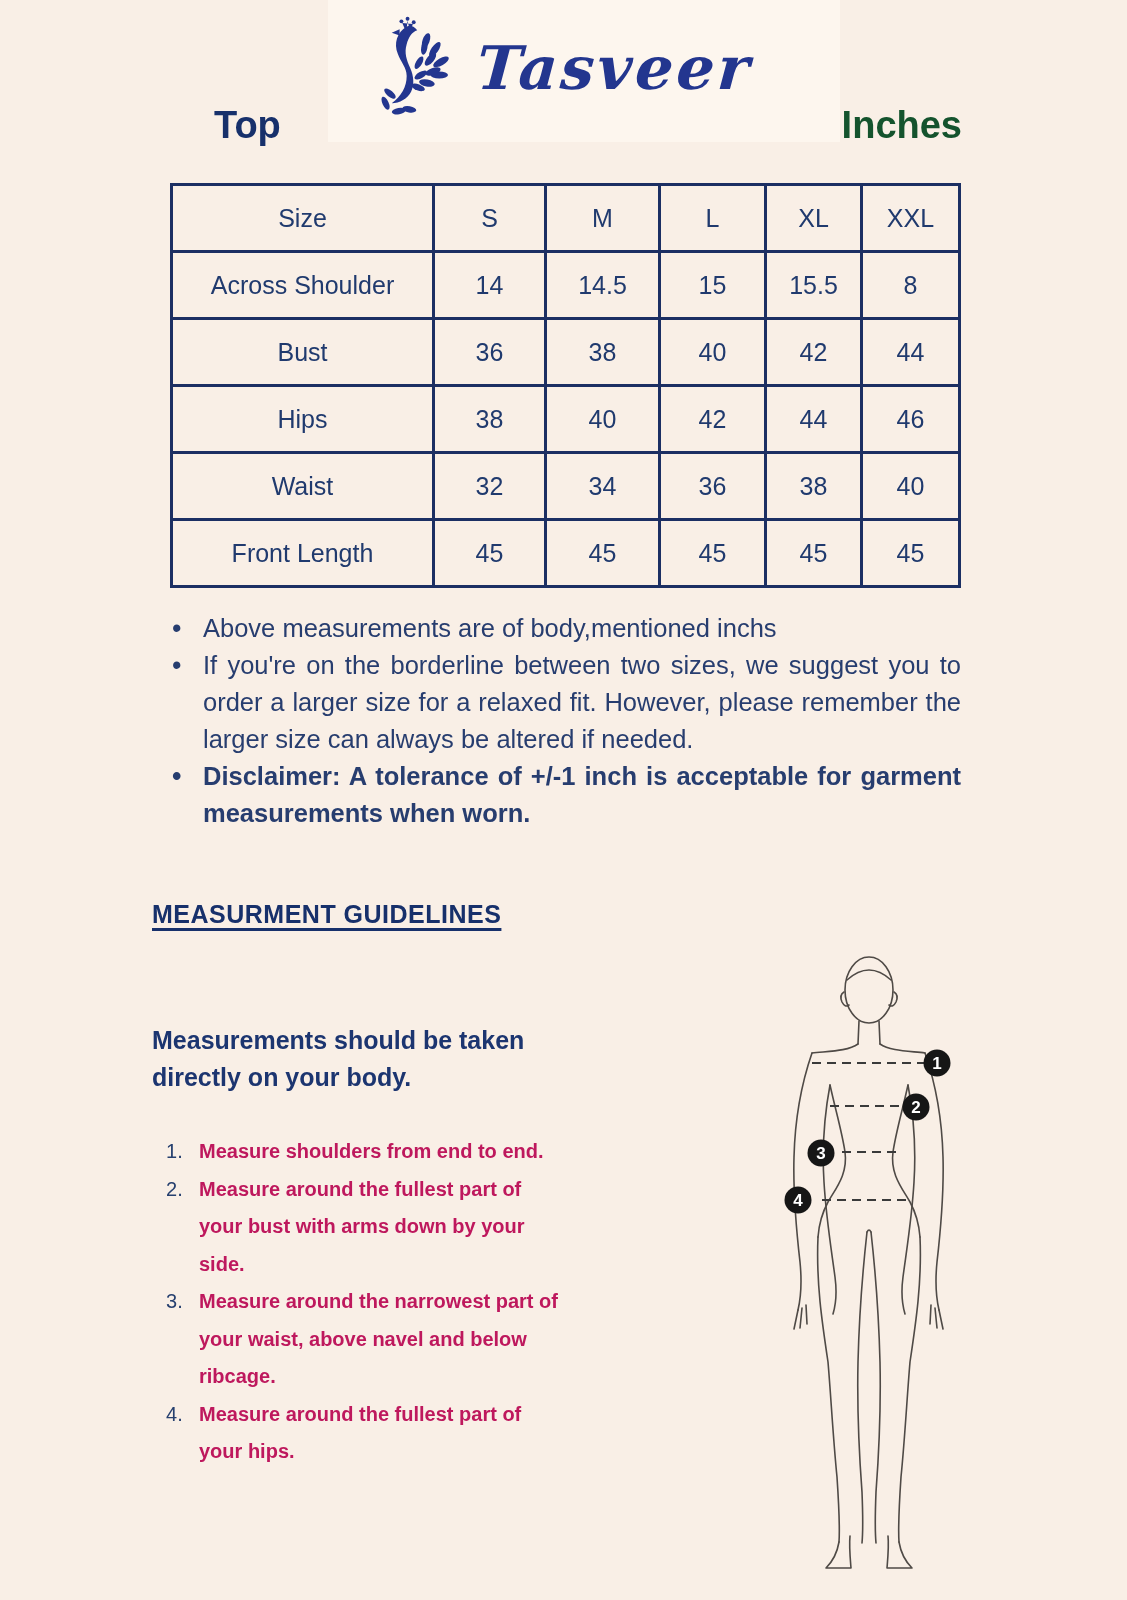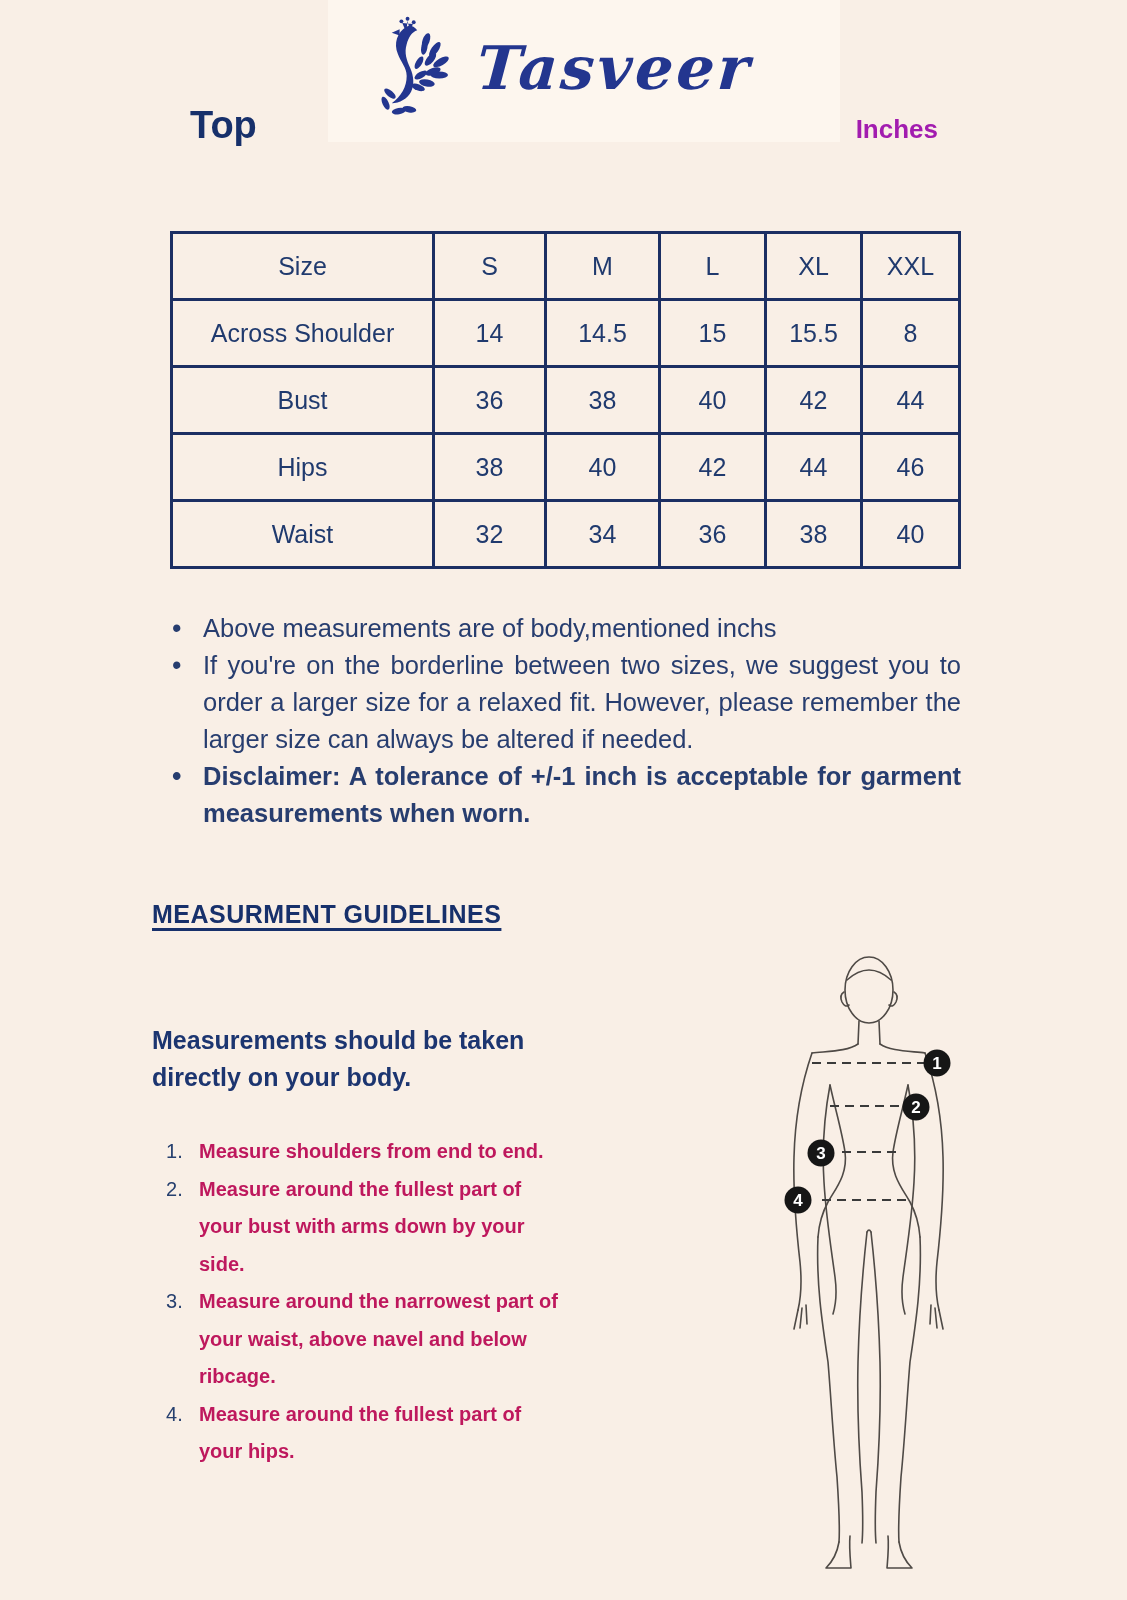--- a/index.html
+++ b/index.html
@@ -9,27 +9,27 @@
     font-family:"Liberation Sans", sans-serif;
     color:#24396b;
   }
   .logo-bg{position:absolute;left:328px;top:0;width:512px;height:142px;background:#fdf6ee;}
   .logo-wrap{position:absolute;left:0;top:16px;width:1127px;display:flex;justify-content:center;align-items:center;gap:14px;}
   .brand-text{
     font-family:"DejaVu Serif", serif;font-style:italic;font-weight:700;
     font-size:60px;color:#23368f;letter-spacing:3px;line-height:1;
     transform:skewX(-4deg);
   }
-  .title-row{position:absolute;left:156px;top:104px;width:788px;display:flex;justify-content:space-between;align-items:baseline;}
+  .title-row{position:absolute;left:180px;top:104px;width:788px;display:flex;justify-content:space-between;align-items:baseline;}
   .title-left{font-size:38px;font-weight:700;color:#17306b;padding-left:34px;}
-  .title-right{font-size:26px;font-weight:700;color:#a21caf;padding-right:6px;}
+  .title-right{font-size:38px;font-weight:700;color:#14532d;padding-right:6px;}
 
   table.size-table{
     position:absolute;left:170px;top:183px;width:788px;
-    border-collapse:collapse;table-layout:fixed;margin-top:48px;
+    border-collapse:collapse;table-layout:fixed;
   }
   table.size-table td{
     border:3.5px solid #1c2f63;height:64px;text-align:center;
     font-size:25px;color:#203a6e;background:#f9efe6;padding:0;
   }
   .notes{position:absolute;left:163px;top:610px;width:798px;margin:0;padding:0;list-style:none;}
   .notes li{
     position:relative;padding-left:40px;font-size:25.5px;line-height:37px;color:#273d6f;
     margin:0;
   }
@@ -142,20 +142,28 @@
       <td>46</td>
     </tr>
     <tr>
       <td>Waist</td>
       <td>32</td>
       <td>34</td>
       <td>36</td>
       <td>38</td>
       <td>40</td>
     </tr>
+    <tr>
+      <td>Front Length</td>
+      <td>45</td>
+      <td>45</td>
+      <td>45</td>
+      <td>45</td>
+      <td>45</td>
+    </tr>
   </tbody>
 </table>
 
 <ul class="notes">
   <li>Above measurements are of body,mentioned inchs</li>
   <li class="justify">If you're on the borderline between two sizes, we suggest you to order a larger size for a relaxed fit. However, please remember the larger size can always be altered if needed.</li>
   <li class="bold justify">Disclaimer: A tolerance of +/-1 inch is acceptable for garment measurements when worn.</li>
 </ul>
 
 <div class="guide-heading">MEASURMENT GUIDELINES</div>

